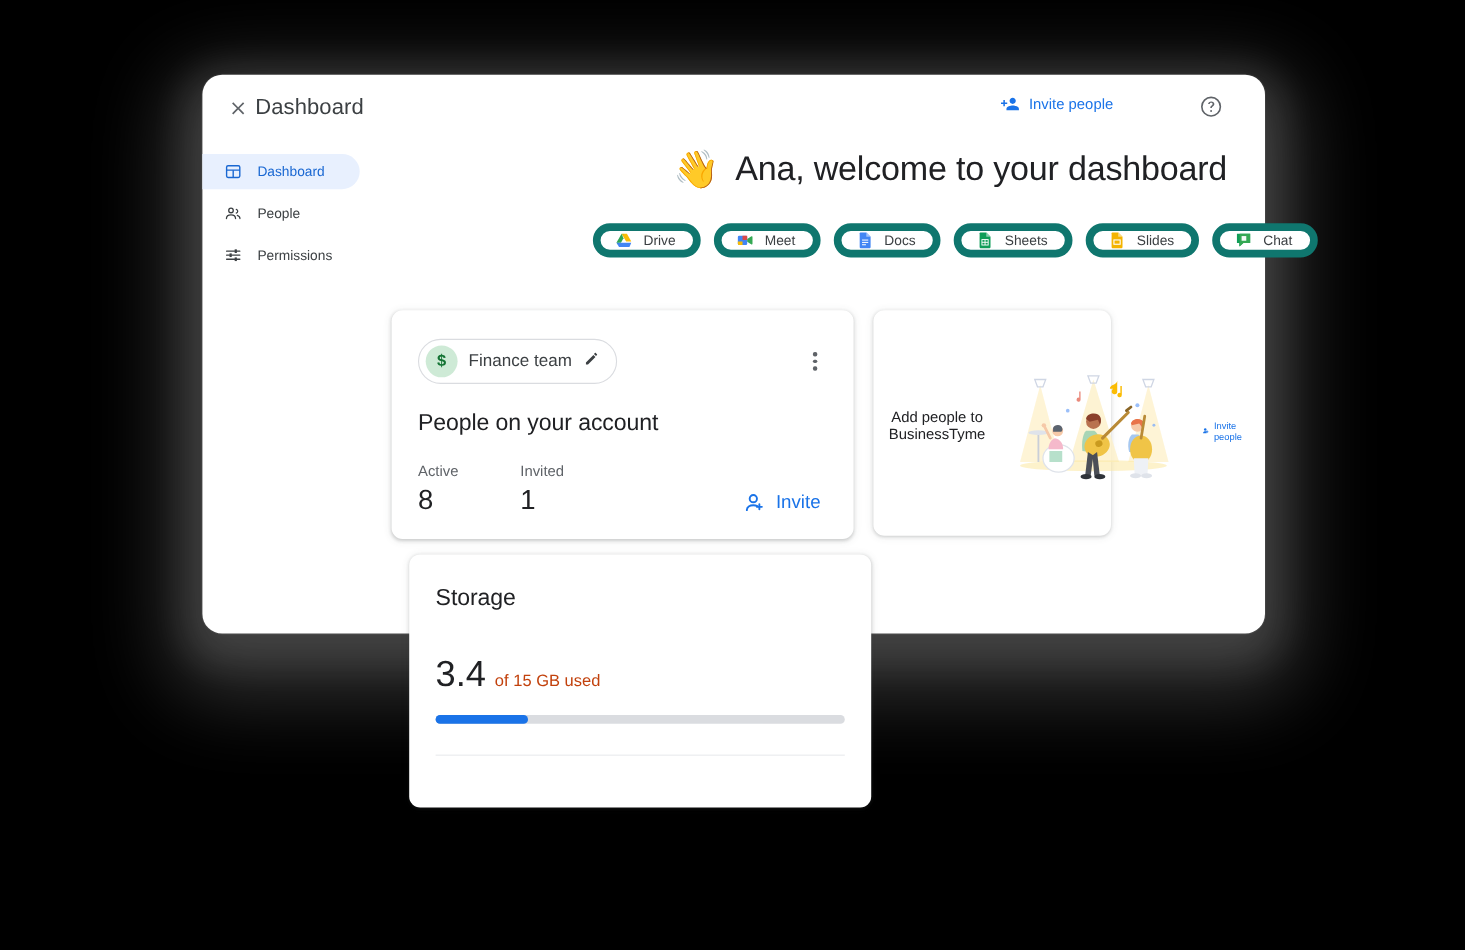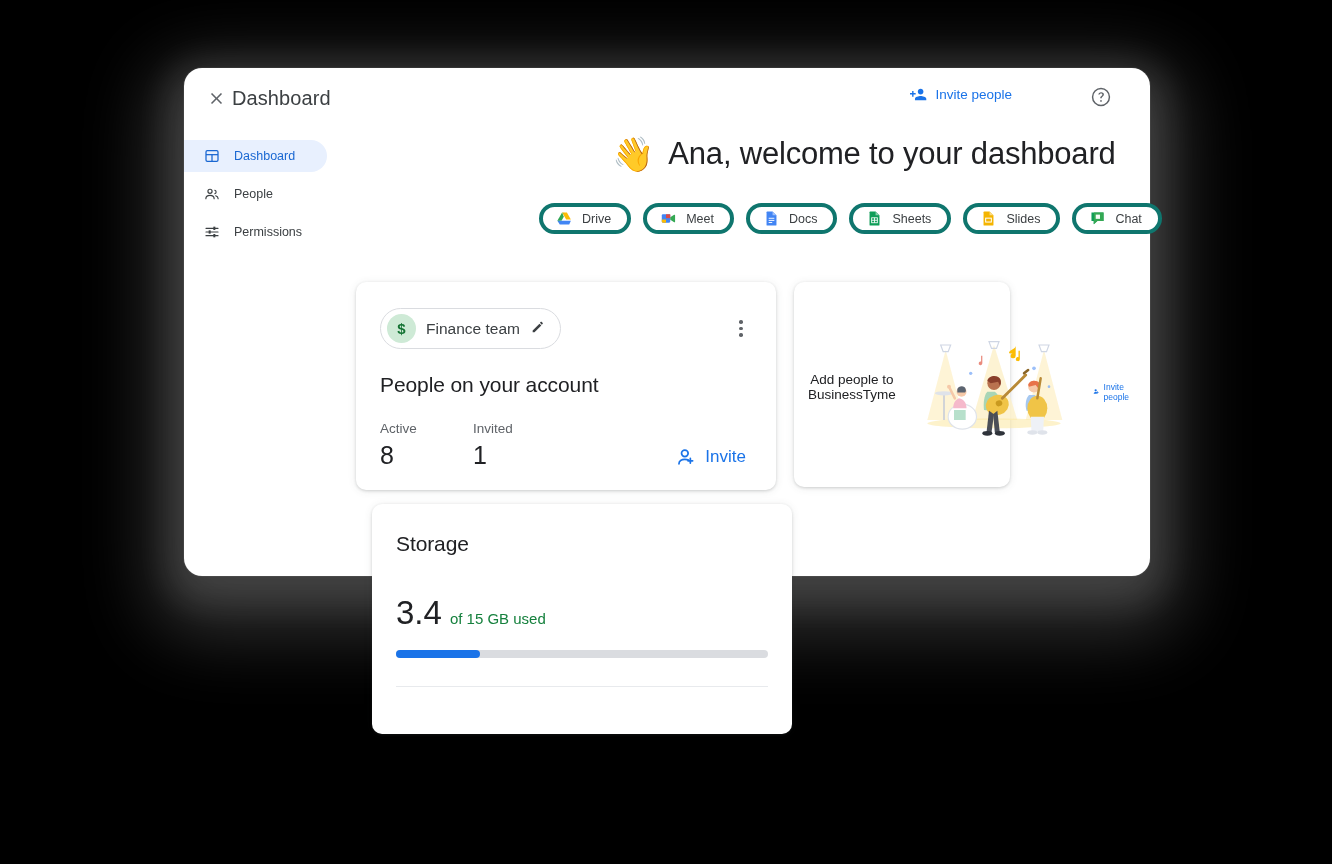--- a/index.html
+++ b/index.html
@@ -74,21 +74,21 @@
   .wave { font-size: 34px; line-height: 1; }
   .welcome-text {
     font-size: 31px; color: #202124; letter-spacing: -0.2px; white-space: nowrap;
   }
 
   
   #app-chips {
     display: flex; gap: 12px; margin-left: 180px; margin-top: 31px;
   }
   .chip {
-    height: 31px; border: 4px solid #0f766e; border-radius: 16px;
+    height: 31px; border: 7px solid #0f766e; border-radius: 16px;
     background: #fff; display: flex; align-items: center; gap: 9px;
     padding: 0 16px 0 13px; cursor: pointer;
     font-size: 12.5px; color: #3c4043;
   }
   .chip svg { display: block; }
 
   
   .card {
     background: #fff; border-radius: 10px;
     box-shadow: 0 1px 3px rgba(60,64,67,.20), 0 1px 8px rgba(60,64,67,.10);
@@ -149,21 +149,21 @@
   
   #storage-card {
     position: absolute; left: 372px; top: 504px;
     width: 420px; height: 230px;
     padding: 28px 24px;
     border-radius: 10px;
   }
   .storage-title { font-size: 21px; color: #202124; letter-spacing: -.1px; }
   .storage-amount-row { margin-top: 40px; display: flex; align-items: baseline; gap: 8px; }
   .storage-num { font-size: 33px; color: #202124; line-height: 1; }
-  .storage-sub { font-size: 15px; color: #15803d; }
+  .storage-sub { font-size: 15px; color: #c2410c; }
   .progress-track {
     margin-top: 21px; height: 8px; border-radius: 4px; background: #dadce0;
     width: 100%; position: relative; cursor: pointer;
   }
   .progress-fill { height: 8px; border-radius: 4px; background: #1a73e8; }
   .divider { margin-top: 28px; height: 1px; background: #e8eaed; width: 100%; }
 </style>
 </head>
 <body>
 

